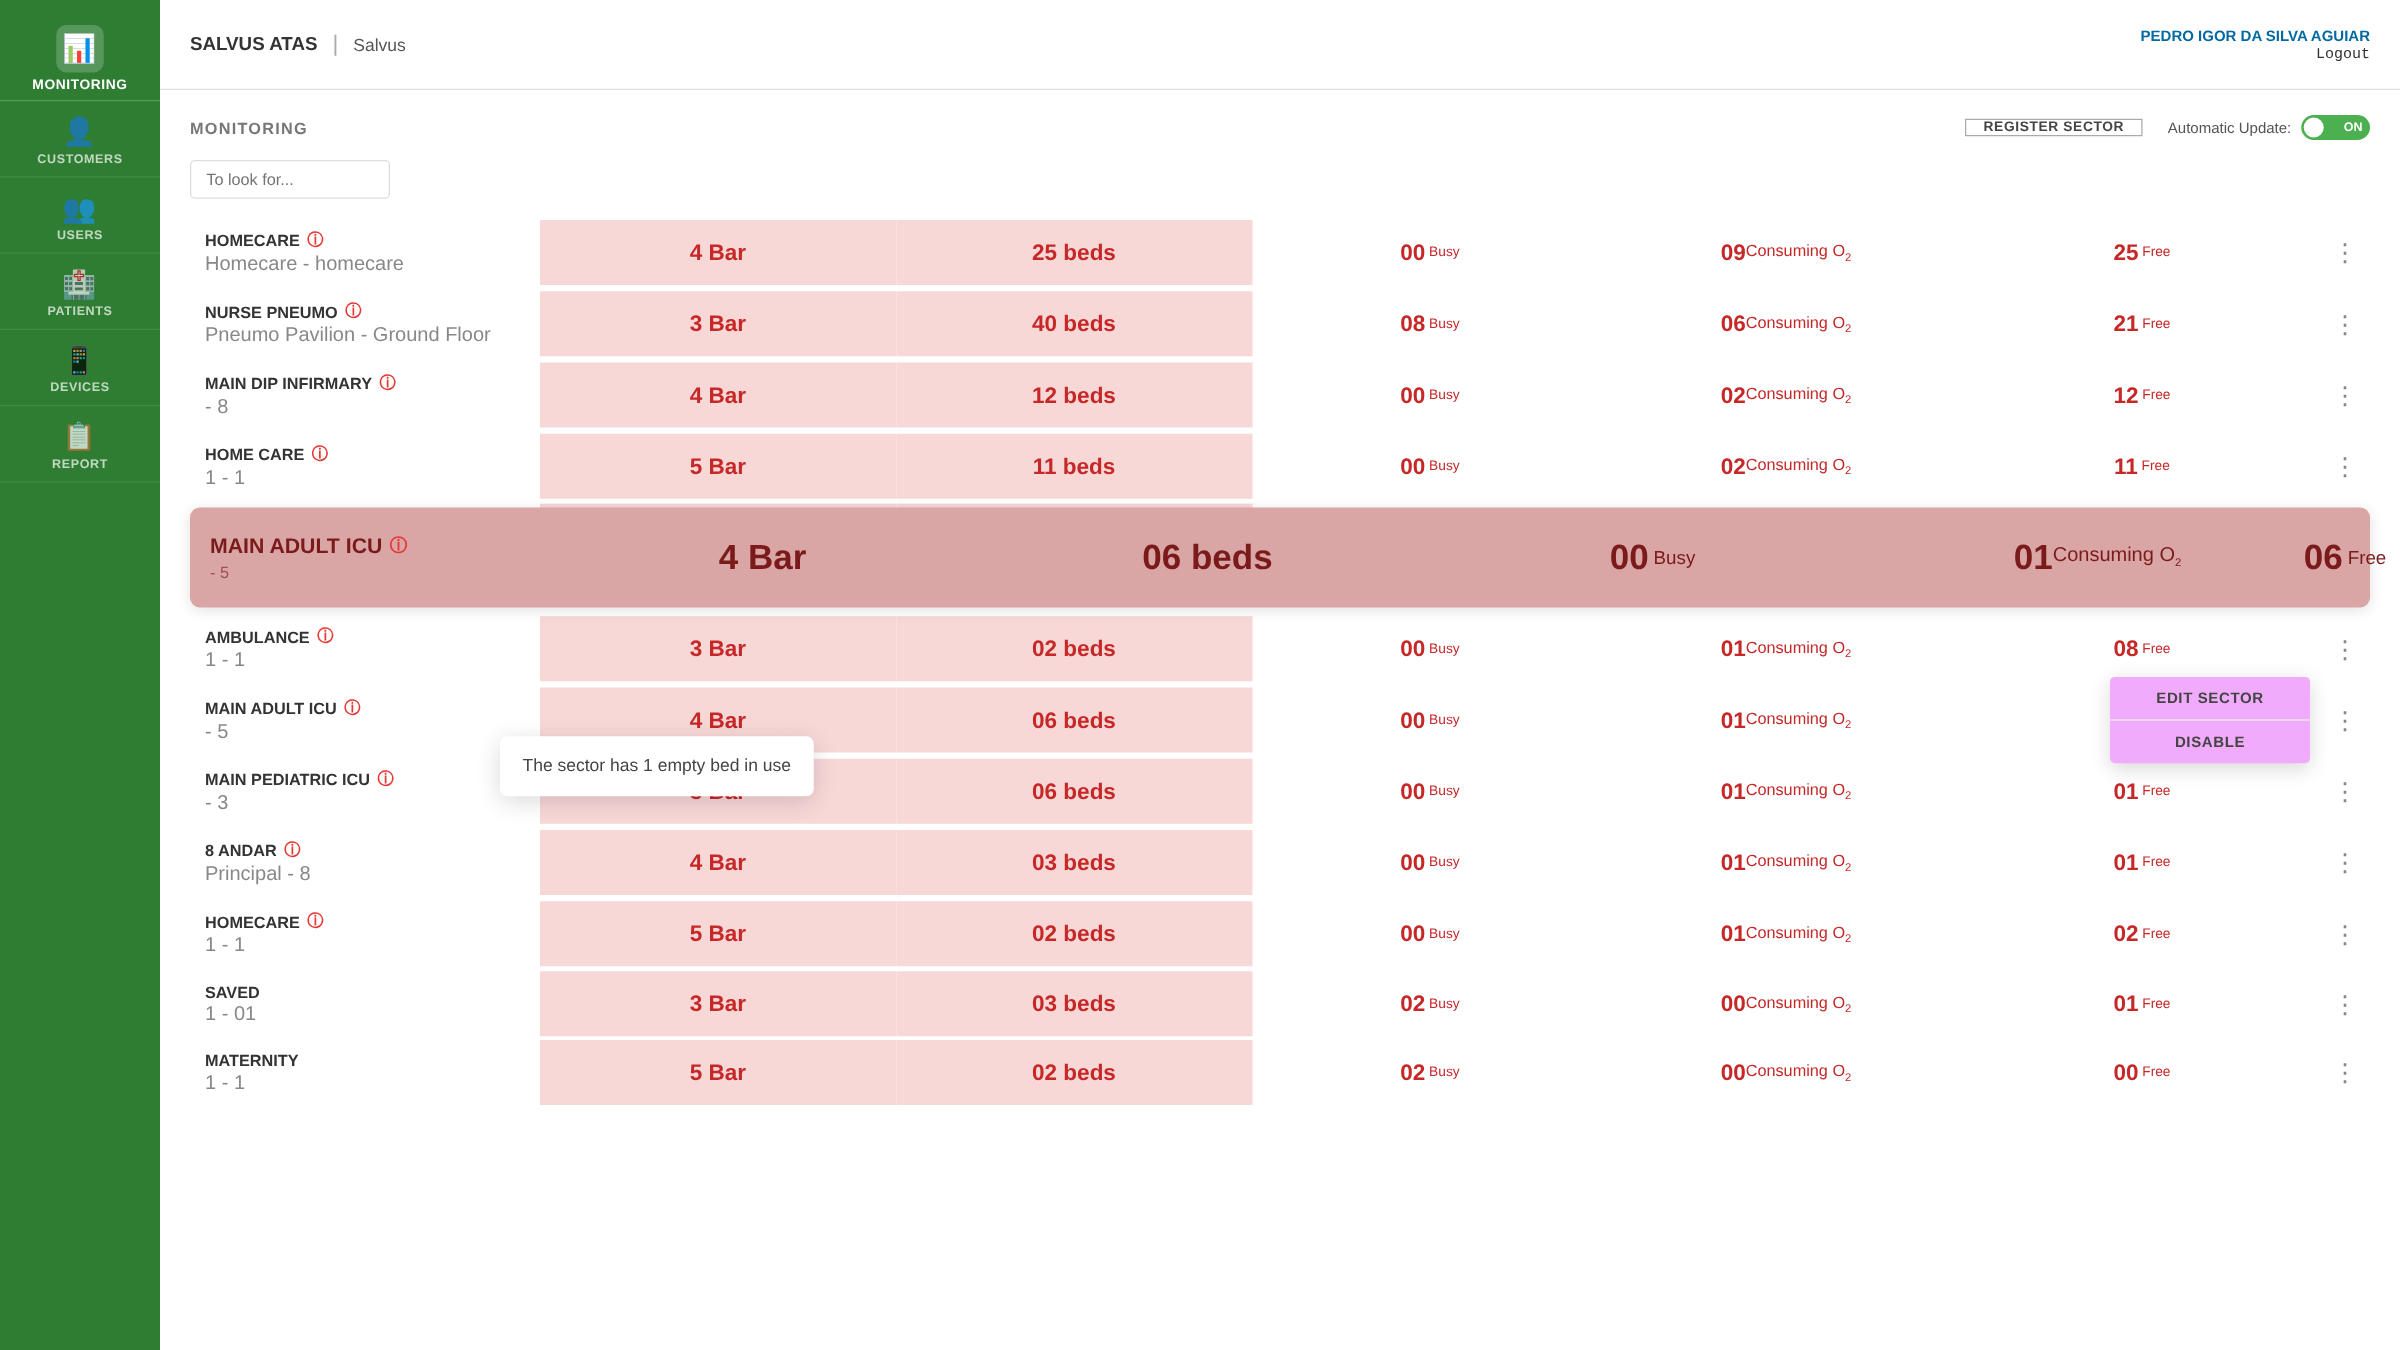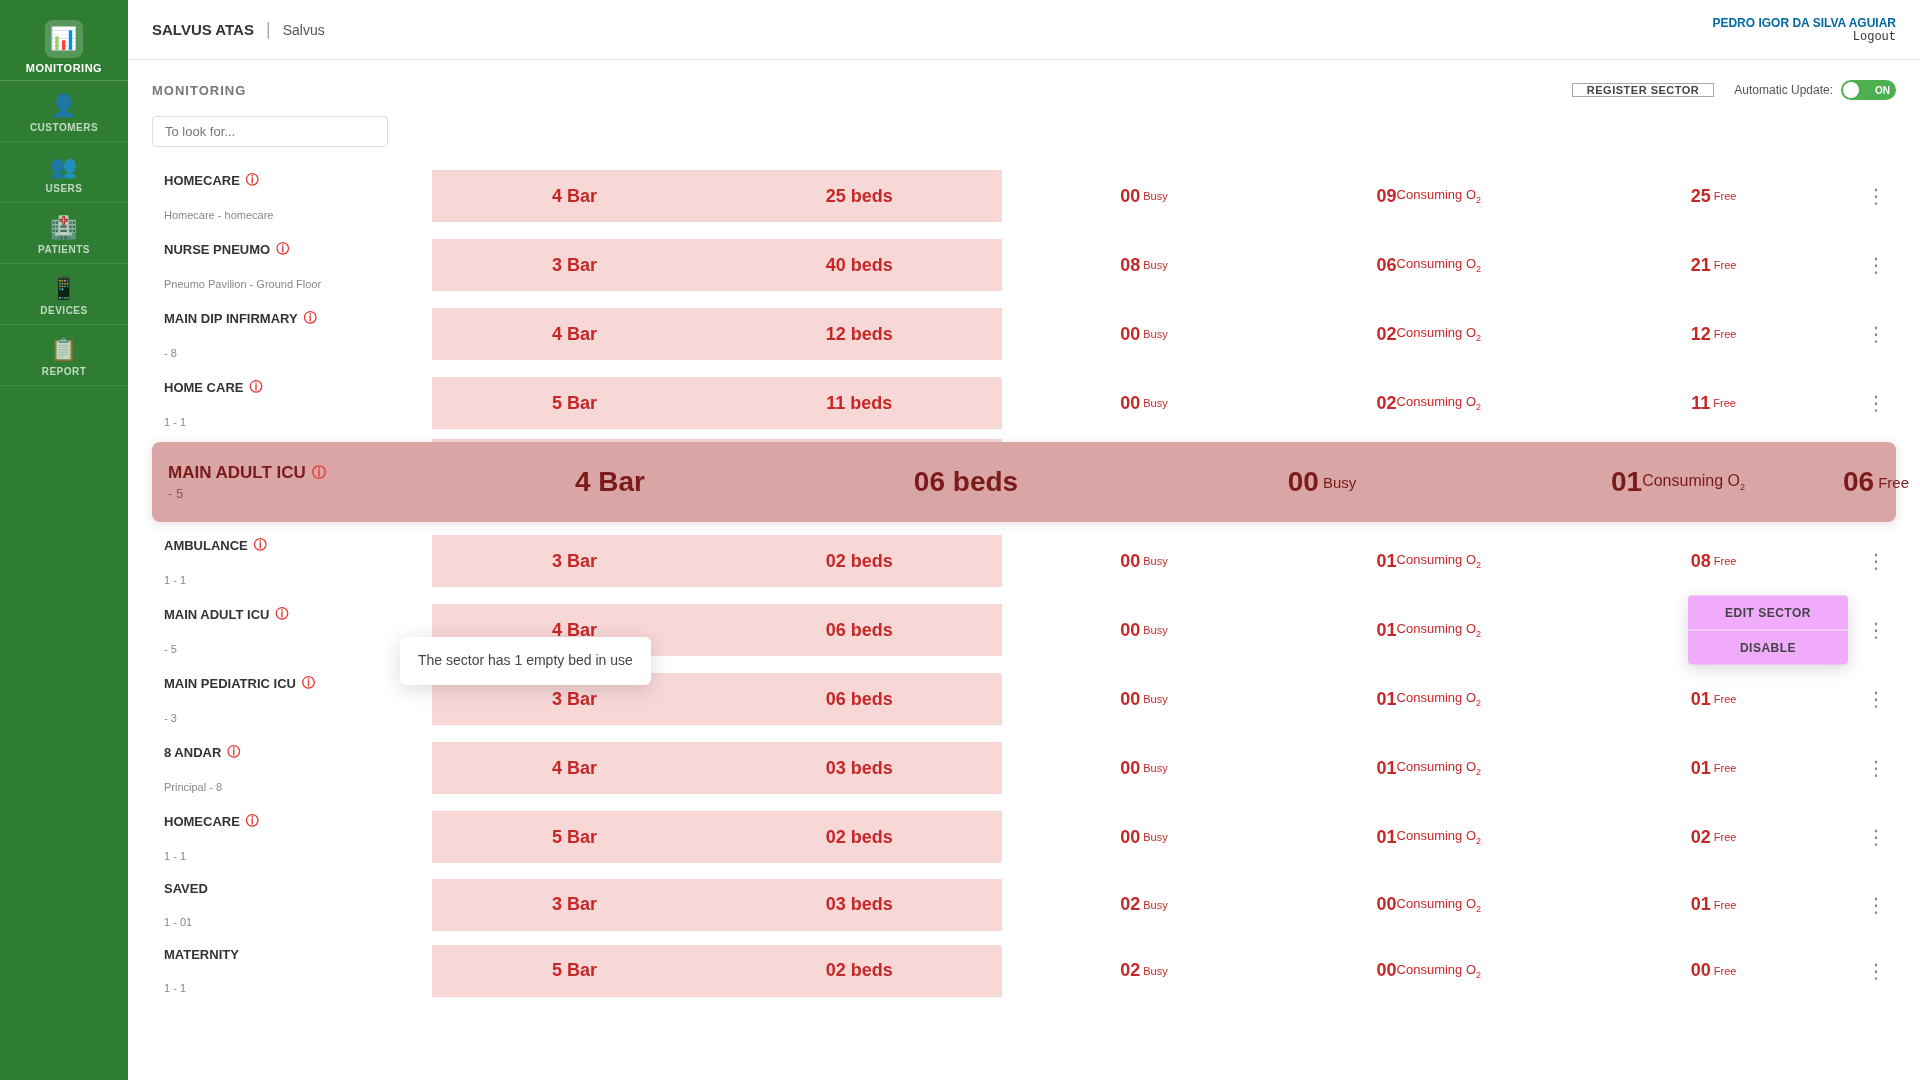--- a/index.html
+++ b/index.html
@@ -27,21 +27,21 @@
     .sidebar-item-icon { font-size: 22px; margin-bottom: 3px; }
     .sidebar-item-label { font-size: 10px; font-weight: 600; letter-spacing: 0.5px; text-transform: uppercase; }
 
     
     .main {
       margin-left: 128px; height: 100%; display: flex; flex-direction: column;
       background: white;
     }
     .topbar {
       display: flex; align-items: center; justify-content: space-between;
-      padding: 0 24px; height: 60px; border-bottom: 1px solid #e0e0e0;
+      padding: 0 24px; height: 72px; border-bottom: 1px solid #e0e0e0;
       background: white;
     }
     .topbar-left { display: flex; align-items: center; gap: 12px; }
     .topbar-brand { font-size: 15px; font-weight: 700; color: #333; }
     .topbar-divider { color: #aaa; font-size: 18px; }
     .topbar-sub { font-size: 14px; color: #555; }
     .topbar-right { display: flex; align-items: center; gap: 16px; }
     .topbar-user { font-size: 12px; color: #0369a1; text-align: right; font-weight: 600; }
     .topbar-logout { font-size: 12px; color: #333; cursor: pointer; text-align: right; font-family: Liberation Mono, monospace; }
 
@@ -65,34 +65,34 @@
     }
     .toggle-knob {
       width: 16px; height: 16px; background: white; border-radius: 50%;
     }
     .toggle-text { font-size: 10px; color: white; font-weight: 700; }
 
     .search-bar {
       margin-bottom: 16px;
     }
     .search-input {
-      width: 236px; padding: 7px 12px; border: 1px solid #ddd; border-radius: 4px;
+      width: 160px; padding: 7px 12px; border: 1px solid #ddd; border-radius: 4px;
       font-size: 13px; color: #aaa; outline: none;
     }
 
     .sector-row {
       display: grid;
       grid-template-columns: 280px 1fr 1fr 1fr 1fr 1fr 40px;
       margin-bottom: 3px; align-items: center; min-height: 52px;
       position: relative;
     }
 
     .sector-info { padding: 8px 12px; }
     .sector-name { font-size: 13px; font-weight: 700; color: #333; display: flex; align-items: center; gap: 6px; }
-    .sector-sub { font-size: 11px; color: #888; margin-top: 20px; }
+    .sector-sub { font-size: 16px; color: #888; margin-top: 2px; }
     .info-icon { color: #e53935; font-size: 13px; cursor: pointer; }
 
     .cell {
       display: flex; align-items: center; justify-content: center;
       padding: 8px; min-height: 52px;
     }
     .cell-pink { background: #f8d7d7; }
     .cell-value { font-size: 18px; font-weight: 700; color: #c62828; }
     .cell-sub { font-size: 11px; color: #c62828; margin-left: 3px; }
 

